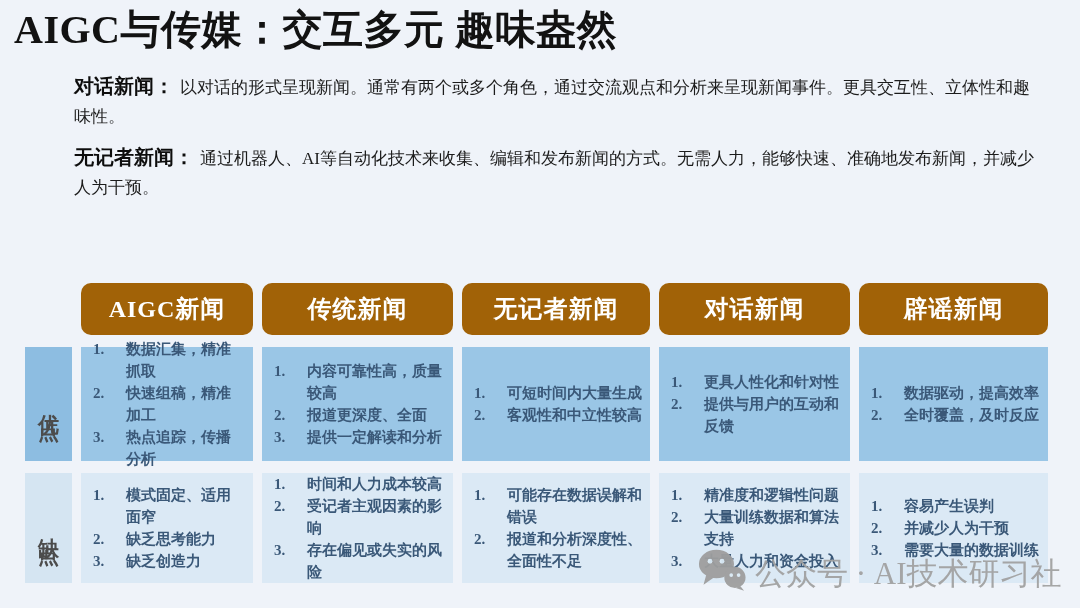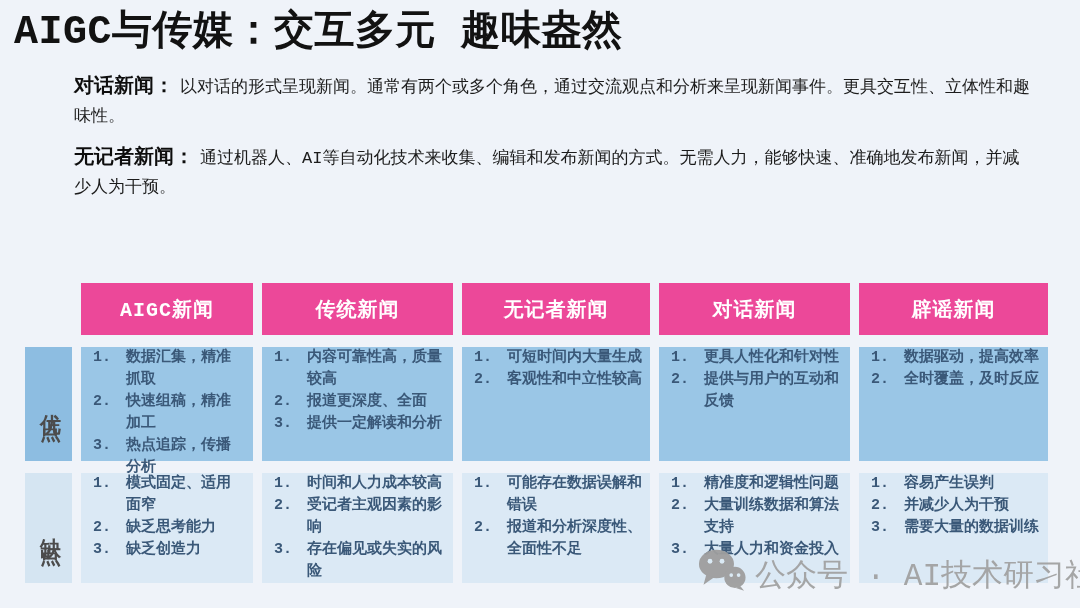--- a/index.html
+++ b/index.html
@@ -1,52 +1,52 @@
 <!DOCTYPE html>
 <html><head>
 <meta charset="utf-8">
 <style>
   html,body{margin:0;padding:0;}
   .stage{
     position:relative;width:1080px;height:608px;overflow:hidden;
     background:#eff3f9;
-    font-family:Liberation Mono, monospace;
+    font-family:Liberation Serif, serif;
   }
   
   .slide-title{
     position:absolute;left:14px;top:2px;
     font-size:40px;font-weight:bold;color:#121212;letter-spacing:0.5px;
     white-space:nowrap;
   }
   
   .intro{position:absolute;left:66px;top:72px;width:968px;}
   .intro p{margin:0 0 12px 8px;font-size:17px;line-height:29px;color:#1c1c1c;}
   .intro p .term{font-size:20px;font-weight:bold;color:#0d0d0d;margin-right:6px;}
   
   .cmp-table{
     position:absolute;left:25px;top:283px;
     display:grid;
     grid-template-columns:47px 172px 191px 188px 191px 189px;
     grid-template-rows:52px 114px 110px;
     column-gap:9px;row-gap:12px;
   }
   .hdr{
-    background:#ec4899;color:#ffffff;
+    background:#a16207;color:#ffffff;
     display:flex;align-items:center;justify-content:center;
-    font-size:20px;font-weight:bold;letter-spacing:1px;
+    font-size:24px;font-weight:bold;letter-spacing:1px;border-radius:10px;
   }
   .corner{background:transparent;}
   .rowlabel{
     display:flex;align-items:center;justify-content:center;
     writing-mode:vertical-rl;text-orientation:upright;
     font-size:21px;letter-spacing:7px;color:#4c4c4c;font-weight:600;
   }
   .rowlabel.adv{background:#8dbde1;}
   .rowlabel.dis{background:#d5e5f2;}
-  .cell{display:flex;align-items:flex-start;padding:0 8px 0 12px;}
+  .cell{display:flex;align-items:center;padding:0 8px 0 12px;}
   .cell.adv{background:#9ac6e6;}
   .cell.dis{background:#dbe9f5;}
   .cell ol{
     list-style:none;margin:0;padding:0;counter-reset:n;
   }
   .cell ol li{
     counter-increment:n;display:flex;
     font-size:15px;line-height:22px;color:#3a5878;font-weight:600;
   }
   .cell ol li::before{

